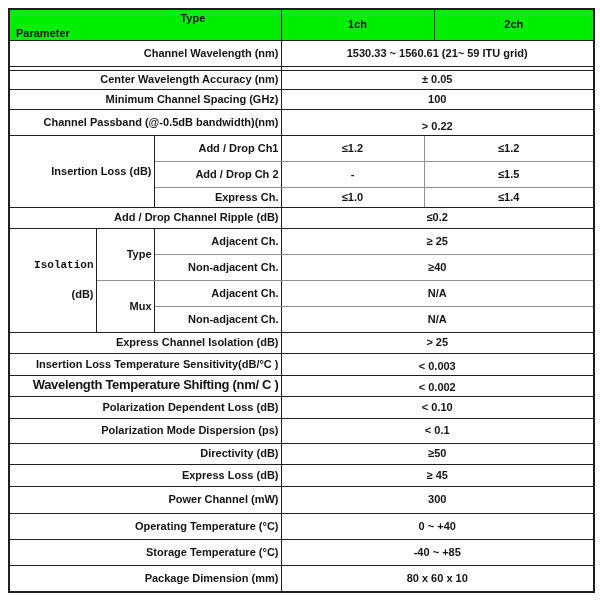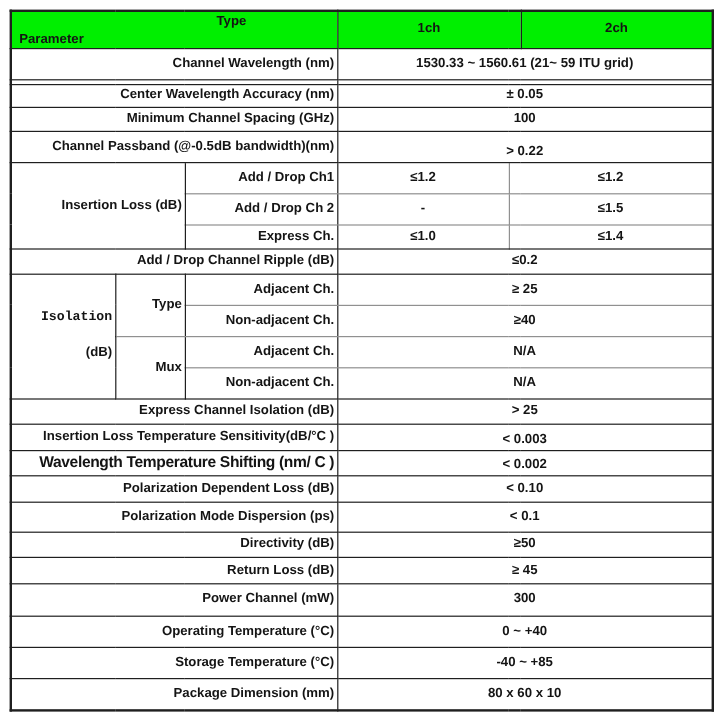--- a/index.html
+++ b/index.html
@@ -160,21 +160,21 @@
         <td colspan="3" class="lab">Polarization Mode Dispersion (ps)</td>
         <td colspan="3" class="val">&lt; 0.1</td>
       </tr>
 
       <tr style="height:21px">
         <td colspan="3" class="lab">Directivity (dB)</td>
         <td colspan="3" class="val">≥50</td>
       </tr>
 
       <tr style="height:22px">
-        <td colspan="3" class="lab">Return Loss (dB)</td>
+        <td colspan="3" class="lab">Express Loss (dB)</td>
         <td colspan="3" class="val">≥ 45</td>
       </tr>
 
       <tr style="height:27px">
         <td colspan="3" class="lab">Power Channel (mW)</td>
         <td colspan="3" class="val">300</td>
       </tr>
 
       <tr style="height:26px">
         <td colspan="3" class="lab">Operating Temperature (°C)</td>

